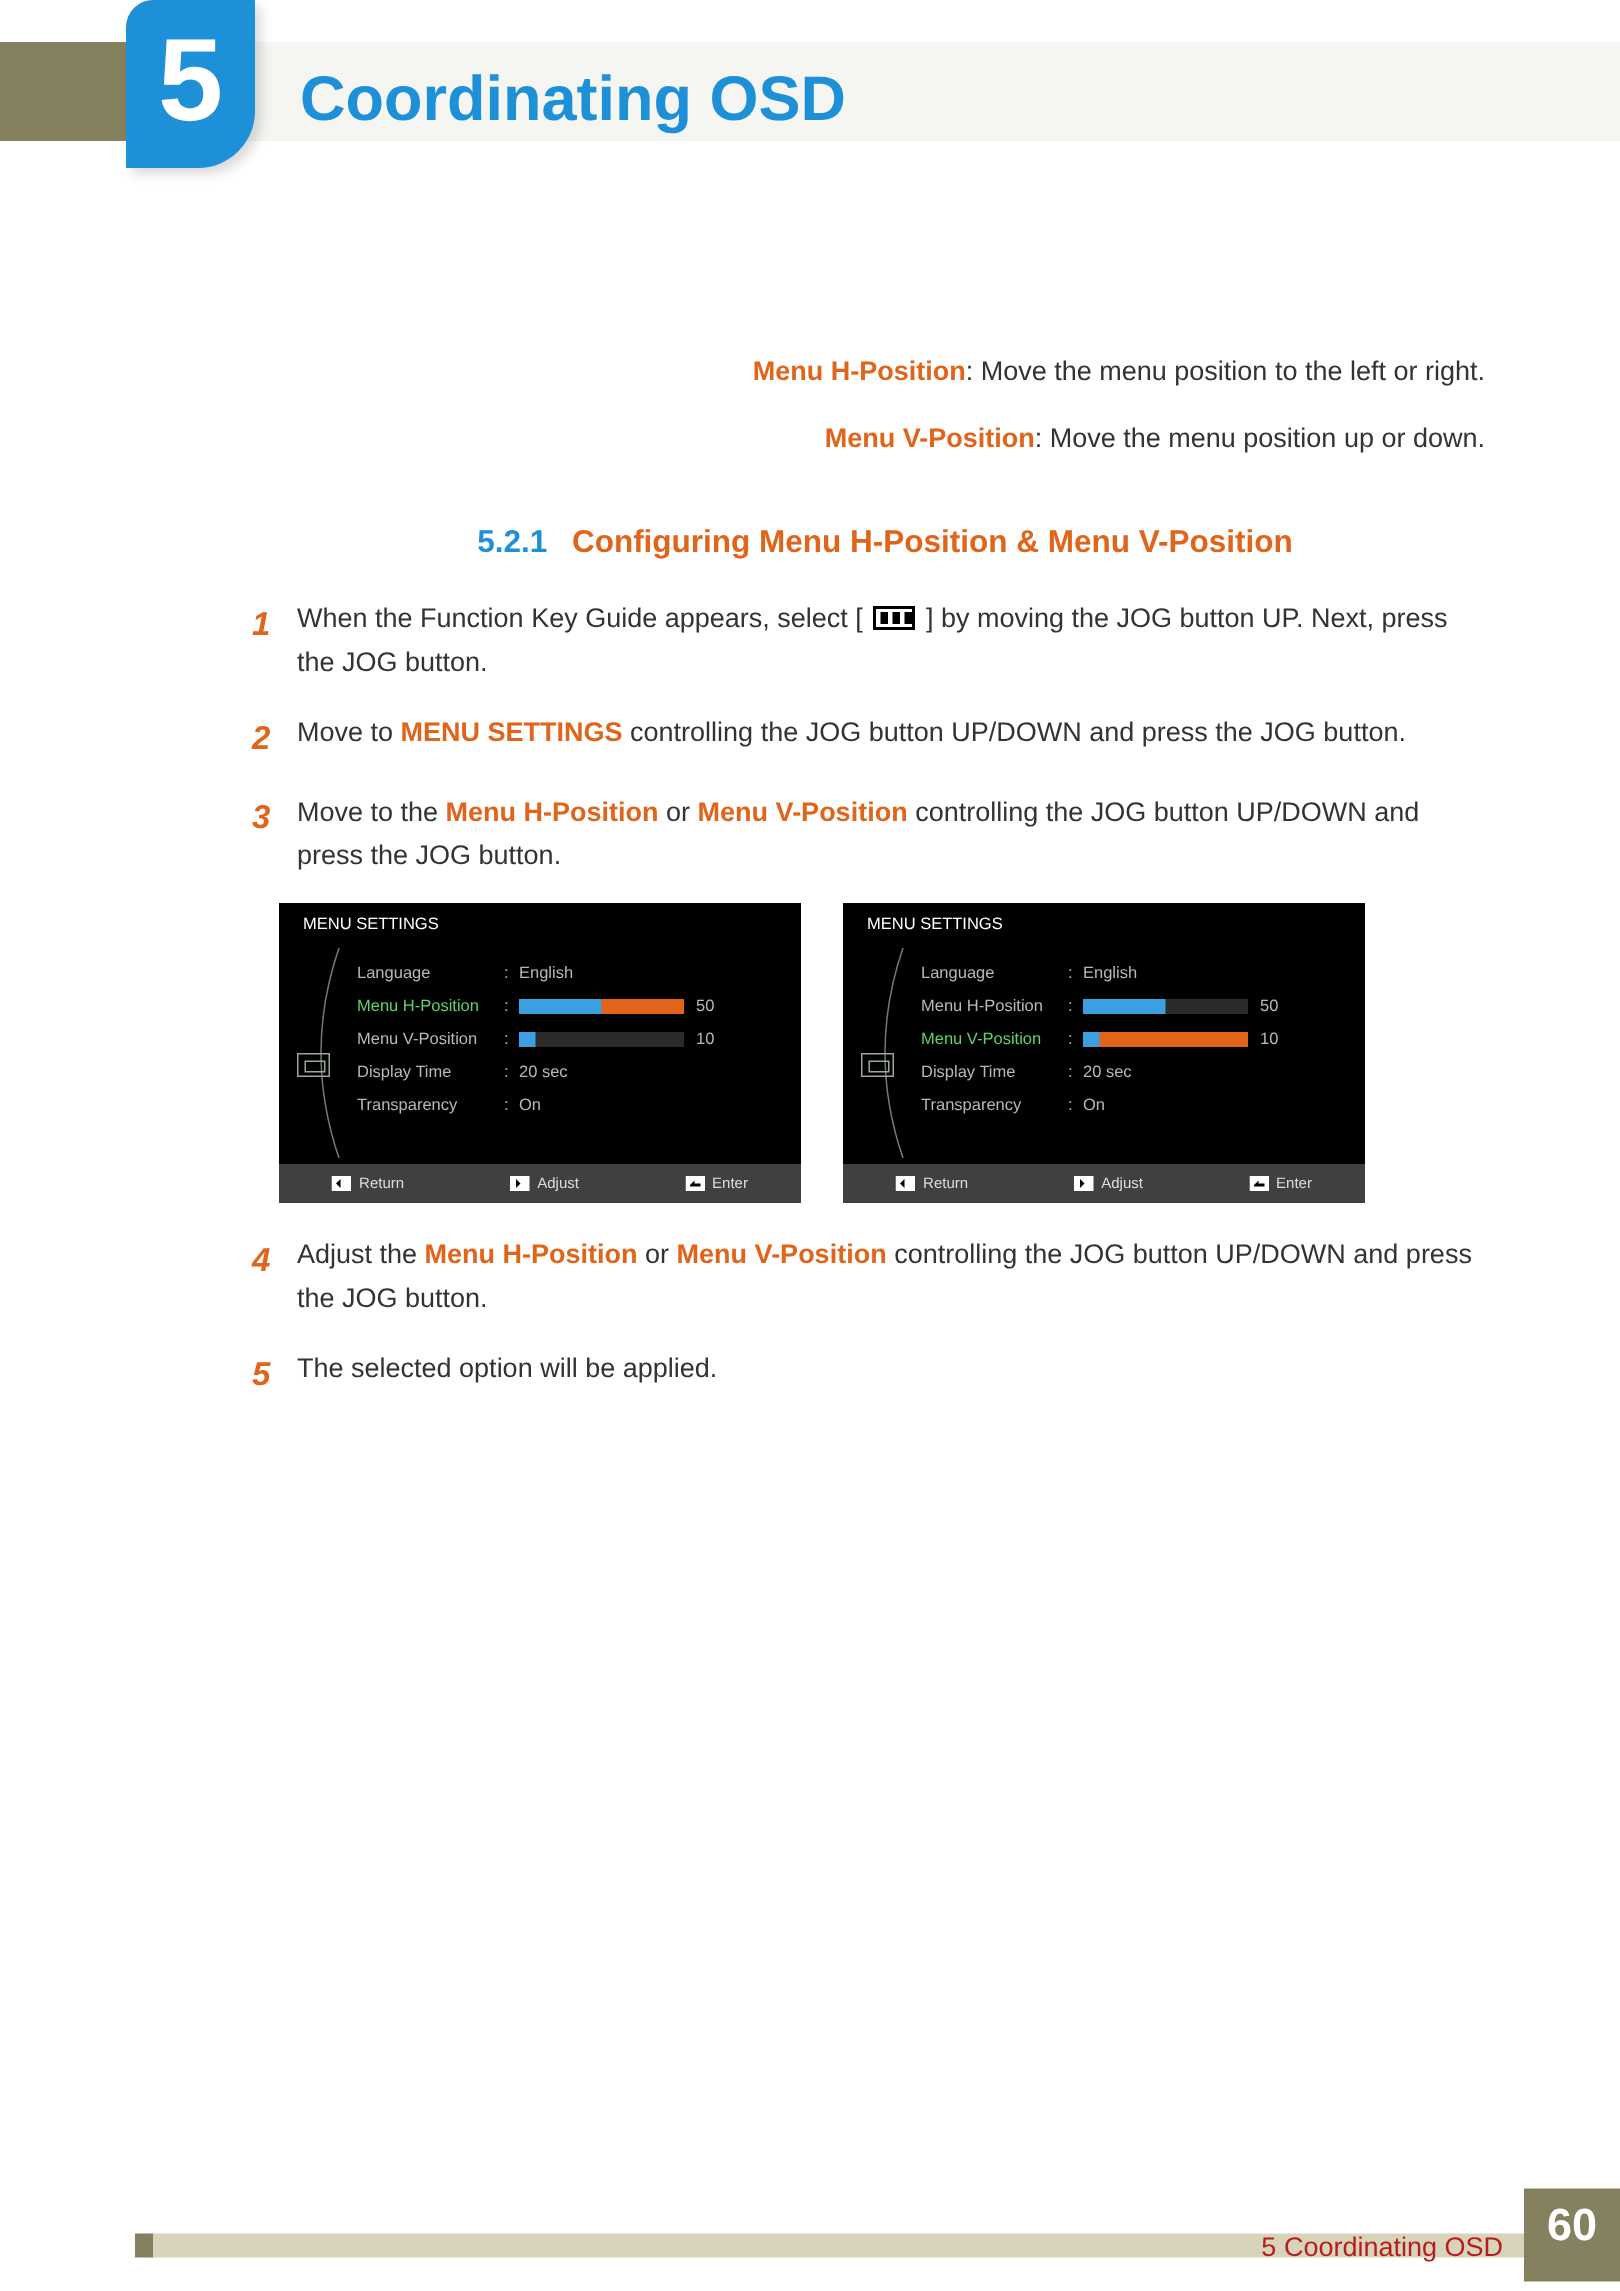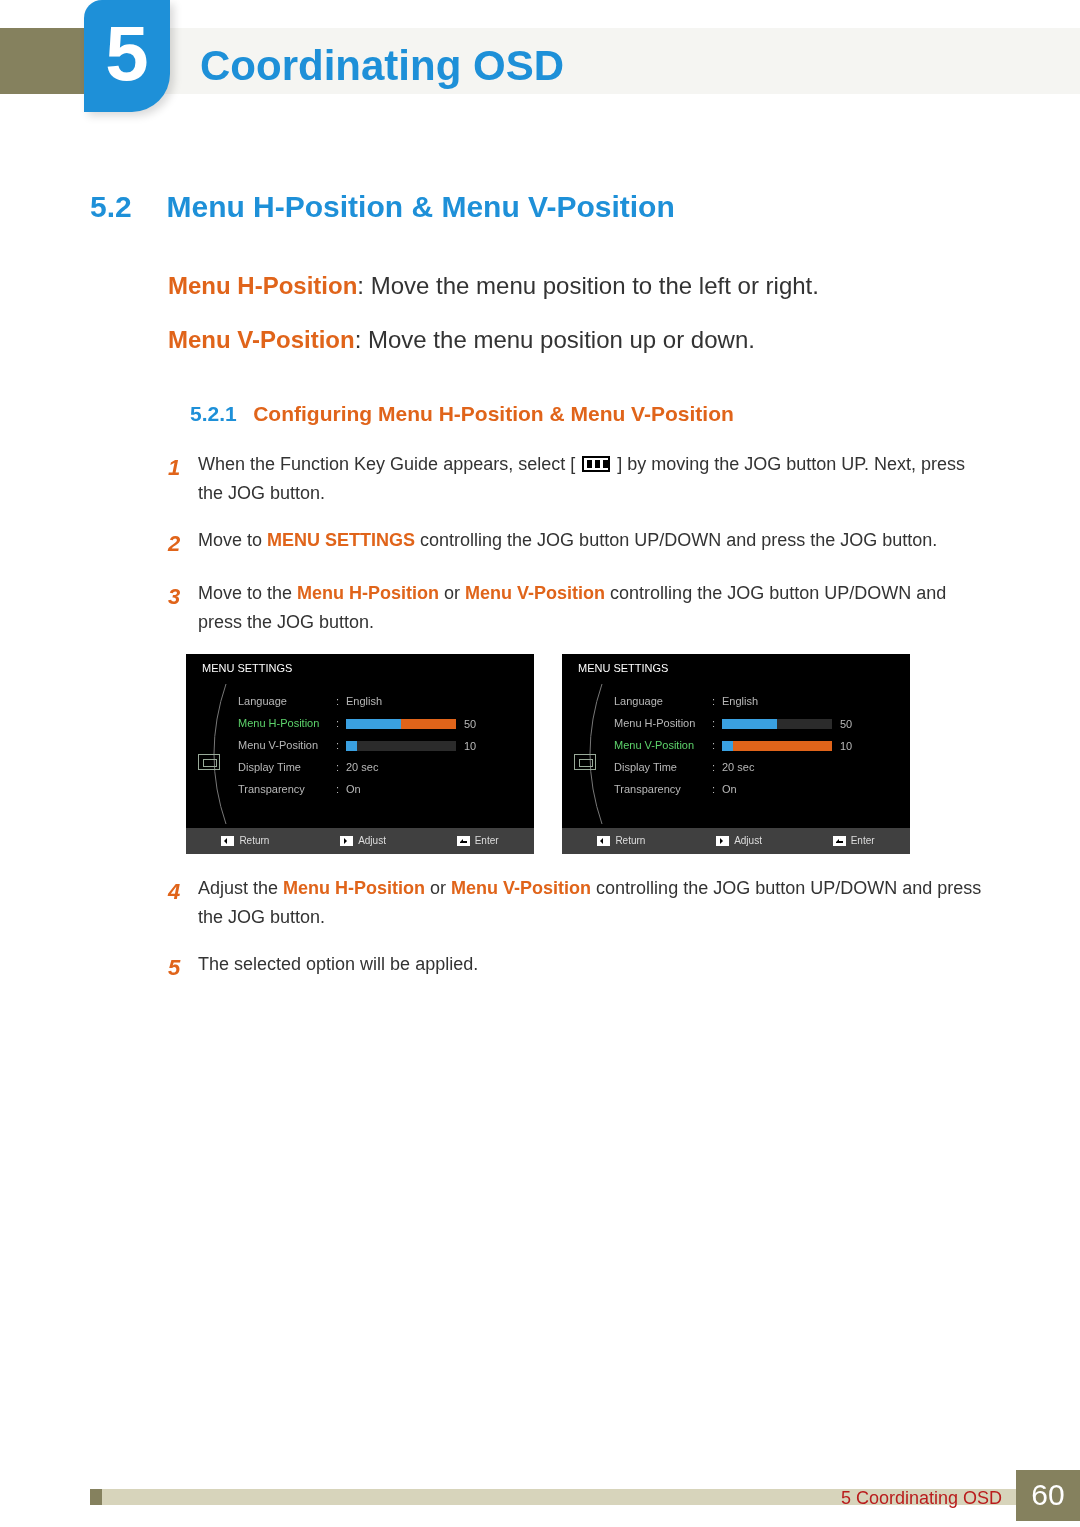--- a/index.html
+++ b/index.html
@@ -60,24 +60,24 @@
     font-weight: bold;
     vertical-align: top;
   }
   .sec-title {
     display: inline-block;
     color: #1e90d8;
     font-size: 30px;
     font-weight: bold;
   }
 
-  .body-block { margin-left: 78px; margin-top: 44px; font-size: 24px; line-height: 1.5; }
+  .body-block { margin-left: 78px; margin-top: 44px; font-size: 18px; line-height: 1.5; text-align: right; }
   .hl { color: #e0641a; font-weight: bold; }
 
-  .sub-head { margin-left: 100px; margin-top: 44px; }
+  .sub-head { margin-left: 100px; margin-top: 44px; text-align: center; }
   .sub-num { color: #1e90d8; font-size: 21px; font-weight: bold; }
   .sub-title { color: #e0641a; font-size: 21px; font-weight: bold; margin-left: 12px; }
 
   .steps { margin-left: 78px; margin-top: 24px; }
   .step { display: flex; margin-bottom: 18px; font-size: 18px; line-height: 1.6; }
   .step-n { width: 30px; flex-shrink: 0; color: #e0641a; font-style: italic; font-size: 22px; font-weight: bold; }
   .step-t { flex: 1; }
 
   .menu-icon {
     display: inline-block;
@@ -141,41 +141,37 @@
 
   
   .footer {
     position:absolute; left:0; right:0; bottom:0; height:56px;
   }
   .foot-bar {
     position:absolute; left:100px; right:0; bottom:22px; height:16px; background:#d7d4bb;
   }
   .foot-cap { position:absolute; left:90px; bottom:22px; width:12px; height:16px; background:#85815e;}
   .page-box {
-    position:absolute; right:0; bottom:6px; width:64px; height:51px;
-    background:#85815e; color:#fff; font-size:30px; font-weight:normal;
+    position:absolute; right:0; bottom:6px; width:64px; height:62px;
+    background:#85815e; color:#fff; font-size:30px; font-weight:bold;
     text-align:center; line-height:50px;
   }
   .foot-title {
     position:absolute; right:78px; bottom:18px; color:#b91c1c; font-size:18px;
   }
 </style>
 </head>
 <body>
 
 <div class="hdr-band"></div>
 <div class="hdr-band-light"></div>
 <div class="chapter-tab">5</div>
 <div class="chapter-title">Coordinating OSD</div>
 
 <div class="content">
-  <div>
-    <span class="sec-num">5.2</span>
-    <span class="sec-title">Menu H-Position &amp; Menu V-Position</span>
-  </div>
 
   <div class="body-block">
     <p style="margin-bottom:18px;">
       <span class="hl">Menu H-Position</span><span>: Move the menu position to the left or right.</span>
     </p>
     <p>
       <span class="hl">Menu V-Position</span><span>: Move the menu position up or down.</span>
     </p>
   </div>
 

